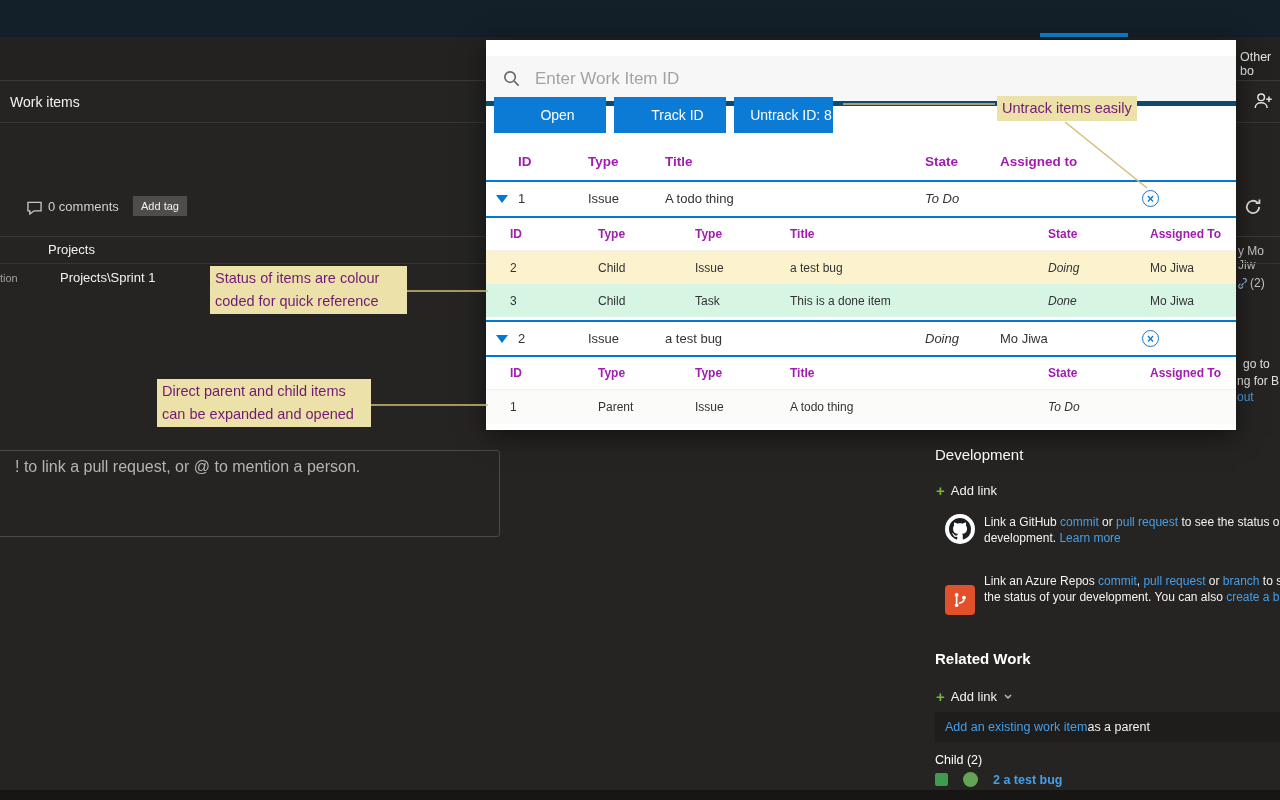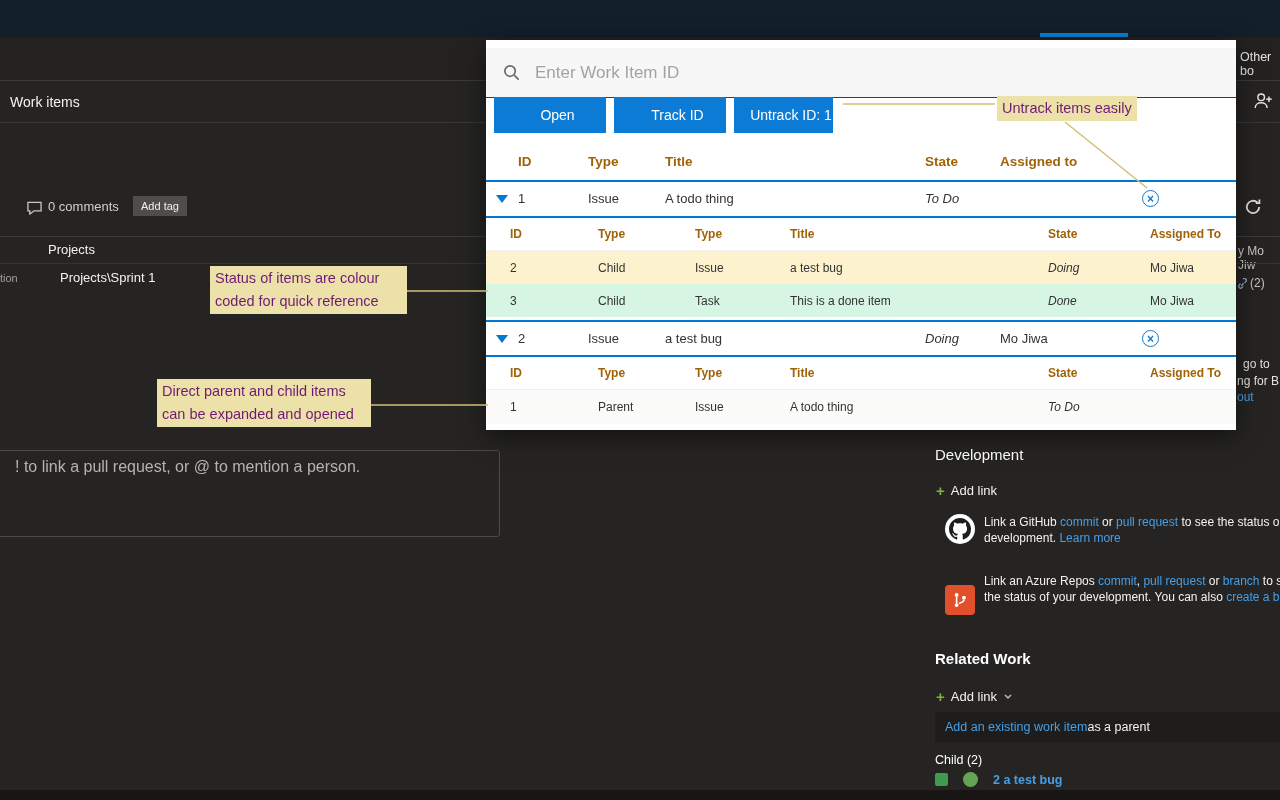--- a/index.html
+++ b/index.html
@@ -54,32 +54,32 @@
   #addexisting { left:935px; top:712px; width:345px; height:30px; background:#1e1d1c; display:flex; align-items:center; padding-left:10px; font-size:12.5px; }
   #childgrp { left:935px; top:753px; font-size:12.5px; color:#fff; }
   #childrow { left:935px; top:772px; display:flex; align-items:center; gap:15px; }
   #childtype { width:13px; height:13px; border-radius:2px; background:#3f9b4f; }
   #childavatar { width:15px; height:15px; border-radius:50%; background:#66a455; }
   #childlink { font-size:12.5px; font-weight:bold; }
   #bottomstrip { left:0; top:790px; width:1280px; height:10px; background:#171615; }
 
   
   #popup { left:486px; top:40px; width:750px; height:390px; background:#fff; z-index:10; box-shadow:0 6px 24px rgba(0,0,0,.5); color:#333; overflow:hidden; }
-  #searchbar { position:absolute; left:0; top:8px; width:750px; height:50px; background:#f7f7f7; border-bottom:1px solid #0c4a6e; display:flex; align-items:center; }
+  #searchbar { position:absolute; left:0; top:16px; width:750px; height:50px; background:#f7f7f7; border-bottom:5px solid #0c4a6e; display:flex; align-items:center; }
   #searchbar .sicon { margin-left:16px; margin-right:14px; display:flex; }
   #searchinput { flex:1; border:none; outline:none; background:transparent; font-size:17px; color:#444; font-family:"Liberation Sans","DejaVu Sans",sans-serif; }
   #searchinput::placeholder { color:#a3a3a3; }
   .pbtn { position:absolute; height:36px; background:#0c7bd6; color:#fff; border:none; font-size:14px; cursor:pointer; font-family:"Liberation Sans","DejaVu Sans",sans-serif;padding-left:15px; }
   #btn-open { left:8px; top:57px; width:112px; }
   #btn-track { left:128px; top:57px; width:112px; }
   #btn-untrack { left:248px; top:57px; width:99px; }
 
   .prow { position:absolute; left:0; width:750px; display:grid; grid-template-columns:32px 70px 77px 260px 75px 142px 1fr; align-items:center; font-size:13px; color:#333; }
   .srow { position:absolute; left:0; width:750px; display:grid; grid-template-columns:24px 88px 97px 95px 258px 102px 1fr; align-items:center; font-size:12px; color:#333; }
-  .phead span, .shead span { font-weight:bold; color:#a16207; }
+  .phead span, .shead span { font-weight:bold; color:#a21caf; }
   .phead { font-size:13.5px; }
   .bline { position:absolute; left:0; width:750px; height:2px; background:#0078d4; }
   .caretwrap { display:flex; align-items:center; justify-content:flex-start; padding-left:10px; cursor:pointer; }
   .caret { width:0; height:0; border-left:6px solid transparent; border-right:6px solid transparent; border-top:8px solid #0078d4; }
   .actioncell { display:flex; }
   .xicon { width:17px; height:17px; border:1.6px solid #0c7bd6; border-radius:50%; color:#0c7bd6; font-size:12px; font-weight:bold; display:flex; align-items:center; justify-content:center; line-height:1; cursor:pointer; }
   .row-doing { background:#fcf3ce; }
   .row-done { background:#d6f5e3; }
   .row-plain { background:#fbfbfa; }
   .shead { border-bottom:1px solid #f0f0f0; }
@@ -214,21 +214,21 @@
       <svg width="19" height="19" viewBox="0 0 20 20" fill="none" stroke="#6b6b6b" stroke-width="1.8">
         <circle cx="8.5" cy="8.5" r="5.5"></circle>
           <path d="M12.8 12.8L17.5 17.5"></path>
       </svg>
     </span>
     <input id="searchinput" placeholder="Enter Work Item ID" style="">
   </div>
 
   <button class="pbtn" id="btn-open">Open</button>
   <button class="pbtn" id="btn-track">Track ID</button>
-  <button class="pbtn" id="btn-untrack">Untrack ID: 1</button>
+  <button class="pbtn" id="btn-untrack">Untrack ID: 8</button>
 
   <div class="prow phead" style="top:103px;height:36px">
     <span></span>
     <span class="c">ID</span>
     <span class="c">Type</span>
     <span class="c">Title</span>
     <span class="c">State</span>
     <span class="c">Assigned to</span>
     <span></span>
   </div>

